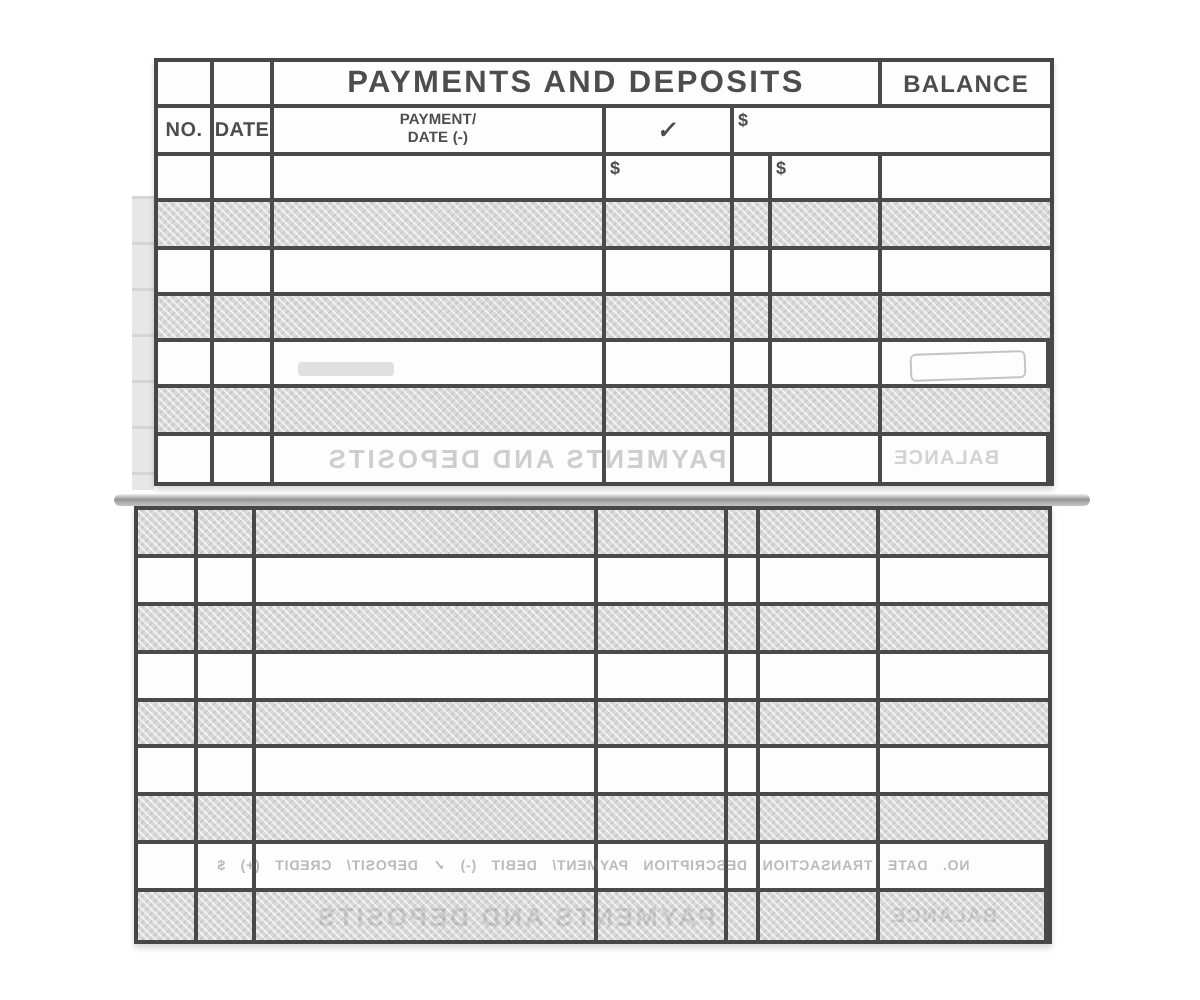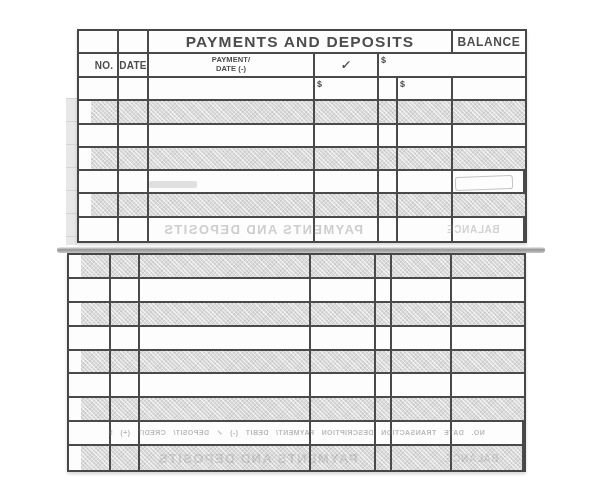--- a/index.html
+++ b/index.html
@@ -23,21 +23,20 @@
   .card-top{ left:77px; top:29px; width:450px; height:214px;
     grid-template-rows:23px 24px repeat(7, 1fr); z-index:2;}
   .card-bottom{ left:67px; top:253px; width:459px; height:219px;
     grid-template-rows:repeat(9, 1fr); z-index:2;}
 
   .row{
     display:grid;
     border-bottom:2px solid #4a4a4a;
     position:relative;
     min-height:0;
-    padding-left:12px;
   }
   .row:last-child{border-bottom:none;}
   .cols-top{grid-template-columns:28px 30px 166px 64px 19px 55px 1fr;}
   .cols-bottom{grid-template-columns:30px 29px 171px 65px 16px 60px 1fr;}
   .cell{
     border-right:2px solid #4a4a4a;
     position:relative;
     min-width:0;
   }
   .cell:last-child{border-right:none;}

